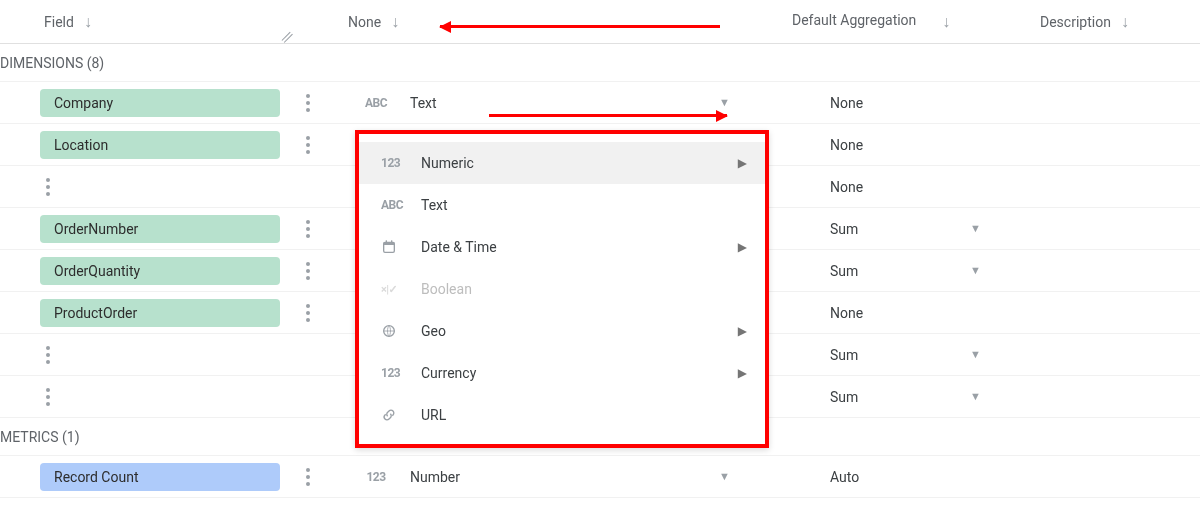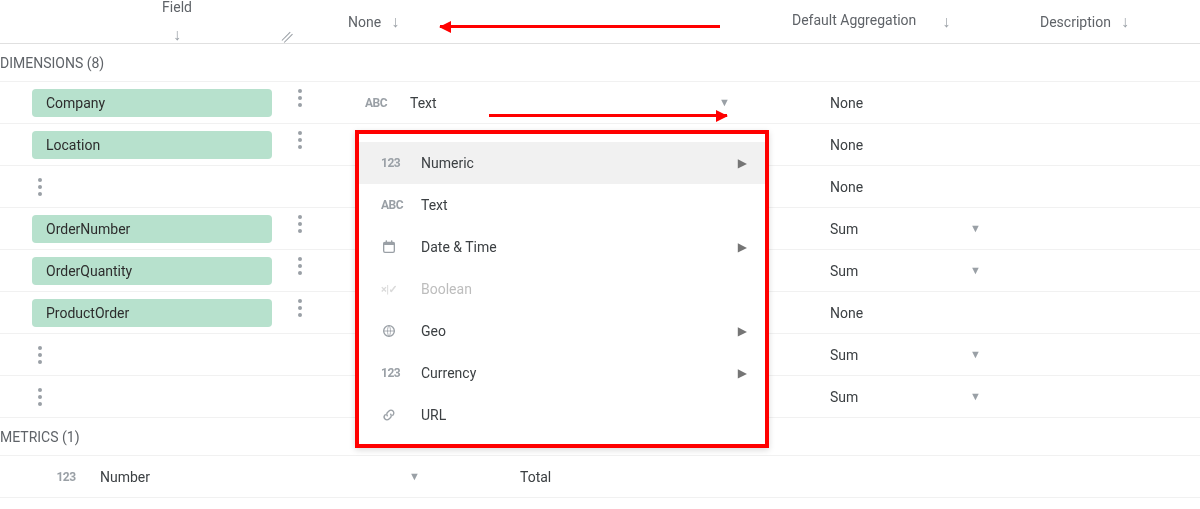--- a/index.html
+++ b/index.html
@@ -24,42 +24,42 @@
   .resize-handle {
     position: absolute;
     left: 285px;
     top: 28px;
     color: #9aa0a6;
     font-size: 14px;
     letter-spacing: -2px;
     transform: rotate(45deg);
     pointer-events: none;
   }
-  .col-field { width: 310px; padding-left: 44px; display: flex; align-items: center; gap: 10px; flex-direction: column; }
+  .col-field { width: 310px; padding-left: 44px; display: flex; align-items: center; gap: 10px; }
   .col-type { width: 450px; padding-left: 38px; display: flex; align-items: center; gap: 10px; }
   .col-agg { width: 280px; padding-left: 32px; display: flex; align-items: flex-start; gap: 26px; }
   .col-desc { width: 160px; padding-left: 0; display: flex; align-items: center; gap: 10px; text-align: right; }
   .hdr-label { color: #5f6368; font-size: 14px; }
   .sort-arrow { color: #9aa0a6; font-size: 16px; }
   .group-row {
     height: 38px;
     display: flex;
     align-items: center;
     padding-left: 0;
     color: #5f6368;
     font-size: 14px;
     border-bottom: 1px solid #f1f1f1;
   }
   .data-row {
     height: 42px;
     display: flex;
     align-items: center;
     border-bottom: 1px solid #f1f1f1;
   }
-  .field-cell { width: 310px; padding-left: 32px; display: flex; align-items: flex-start; gap: 20px; }
+  .field-cell { width: 310px; padding-left: 40px; display: flex; align-items: center; gap: 20px; }
   .type-cell { width: 450px; padding-left: 52px; display: flex; align-items: center; gap: 20px; position: relative; }
   .agg-cell { width: 280px; padding-left: 70px; display: flex; align-items: center; }
   .chip {
     height: 28px;
     border-radius: 4px;
     display: flex;
     align-items: center;
     padding: 0 14px;
     font-size: 14px;
     color: #2d2d2d;
@@ -261,27 +261,35 @@
         </div>
       </div>
     </div>
 
   <div class="group-row">
     <span>METRICS (1)</span>
   </div>
 
   <div id="met-rows">
       <div class="data-row">
+        <div class="field-cell">
+          <div class="chip chip-met">Record Count</div>
+          <div class="kebab">
+            <span></span>
+            <span></span>
+            <span></span>
+          </div>
+        </div>
         <div class="type-cell">
           <span class="type-icon">123</span>
           <span class="type-label">Number</span>
           <span class="type-caret">▼</span>
         </div>
         <div class="agg-cell">
-          <span class="agg-label">Total</span>
+          <span class="agg-label">Auto</span>
         </div>
       </div>
     </div>
 </div>
 
 <div class="dropdown">
   <div id="menu-items">
       <div class="menu-item hover">
         <span class="menu-icon">123</span>
         <span class="menu-label">Numeric</span>

